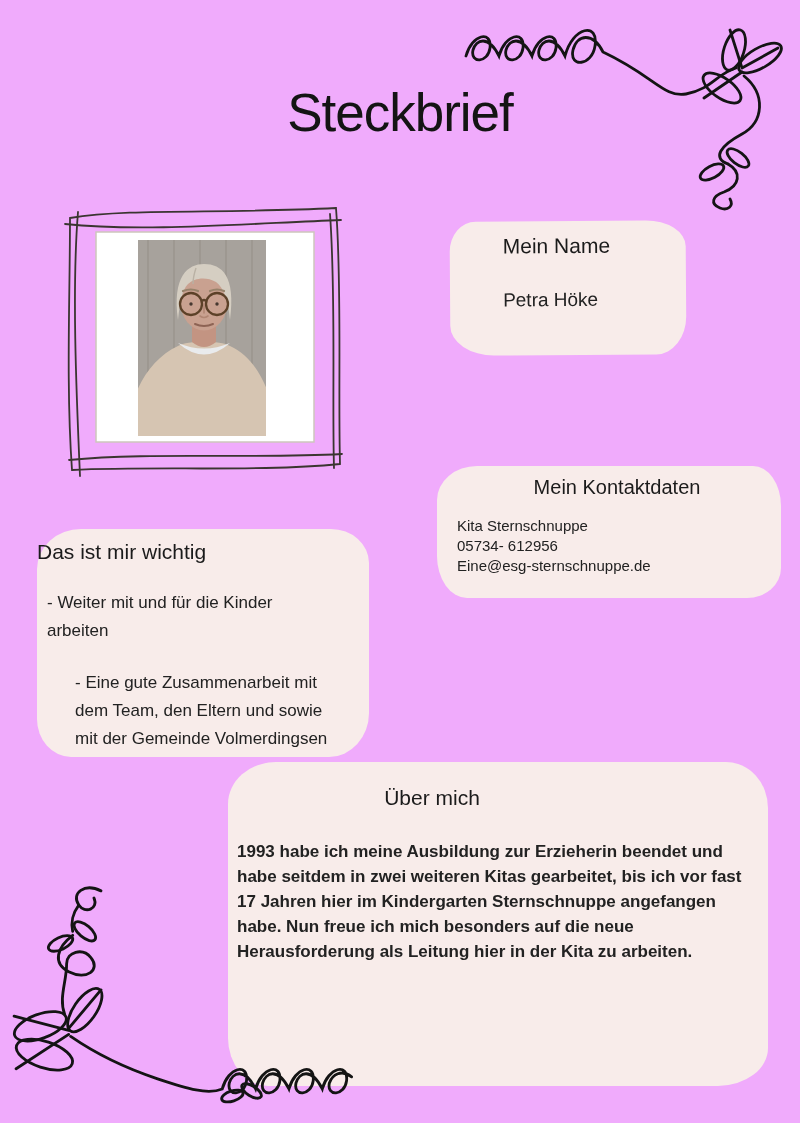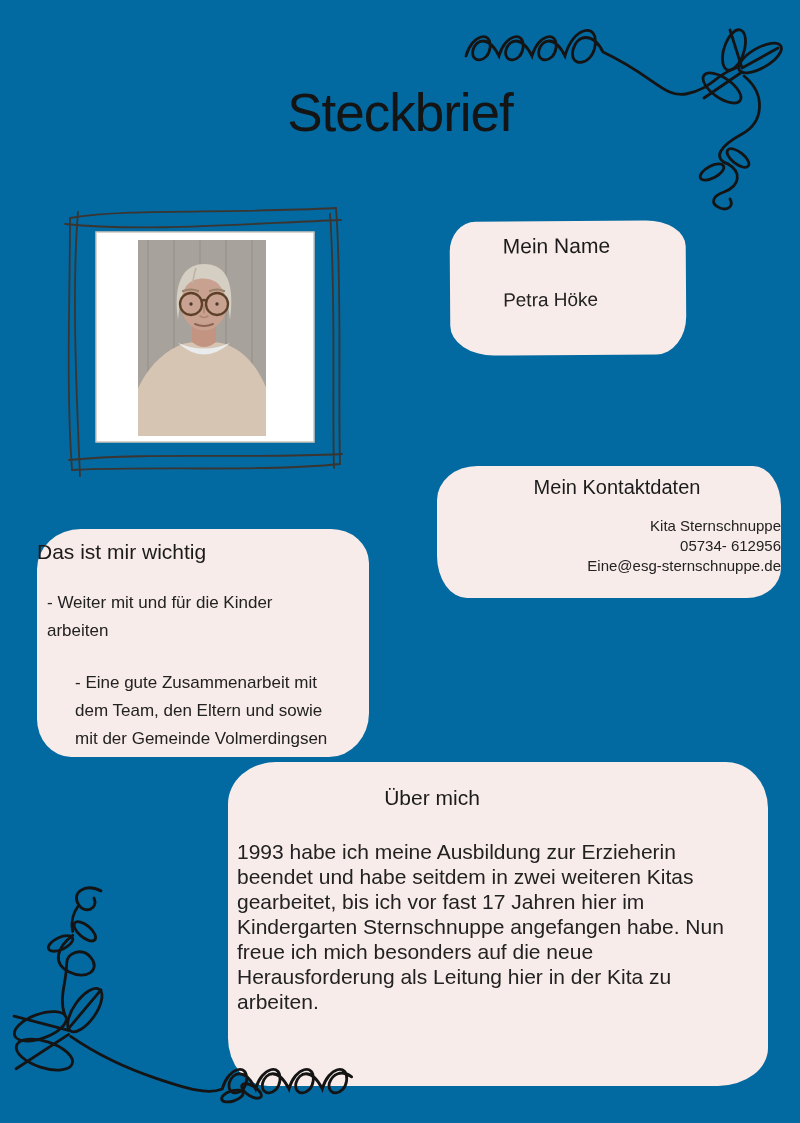--- a/index.html
+++ b/index.html
@@ -5,21 +5,21 @@
   :root{
     --blob:#f8ecea;
     --ink:#1e1e1e;
     --doodle:#141414;
   }
   html,body{margin:0;padding:0;background:#fff;}
   .page{
     position:relative;
     width:800px;height:1123px;
     margin:0 auto;
-    background:#0369a1;
+    background:#f0abfc;
     overflow:hidden;
     font-family:"Liberation Sans","DejaVu Sans",sans-serif;
     color:var(--ink);
   }
   .title{
     position:absolute;left:0;top:82px;width:800px;
     margin:0;text-align:center;
     font-size:53px;font-weight:400;letter-spacing:-1px;color:#141414;
   }
   .flourish{position:absolute;}
@@ -39,34 +39,34 @@
     border-radius:26px 40px 30px 44px / 30px 26px 38px 30px;
     transform:rotate(-.4deg);
   }
   .name-card h2{padding:13px 0 0 53px;font-size:21px;}
   .name-card .person-name{padding:31px 0 0 53px;font-size:19px;}
   .contact-card{
     left:437px;top:466px;width:344px;height:132px;
     border-radius:40px 28px 34px 30px / 34px 40px 30px 42px;
   }
   .contact-card h2{padding:10px 0 0 16px;text-align:center;font-size:20px;}
-  .contact-card .contact-lines{padding:17px 0 0 20px;font-size:15px;line-height:20px;text-align:right;}
+  .contact-card .contact-lines{padding:17px 0 0 20px;font-size:15px;line-height:20px;}
   .important-card{
     left:37px;top:529px;width:332px;height:228px;
     border-radius:44px 38px 40px 34px / 40px 34px 44px 38px;
   }
   .important-card h2{padding:11px 0 0 0;text-align:left;font-size:21px;}
   .important-card .important-items{padding:25px 36px 0 10px;font-size:17px;line-height:28px;}
   .important-card .important-items p + p{margin-top:24px;margin-left:28px;}
   .about-card{
     left:228px;top:762px;width:540px;height:324px;
     border-radius:48px 42px 50px 40px / 42px 46px 38px 48px;
   }
   .about-card h2{padding:24px 0 0 0;width:408px;text-align:center;font-size:21px;}
-  .about-card .about-text{margin-top:29px;padding:0 14px 0 9px;font-size:21px;line-height:25px;}
+  .about-card .about-text{margin-top:29px;padding:0 14px 0 9px;font-size:17px;line-height:25px;font-weight:bold;}
 </style>
 <title>Steckbrief</title></head>
 <body>
 
 <div class="page">
 
   <h1 class="title">Steckbrief</h1>
 
   <svg class="flourish flourish-tr" width="344" height="208" viewBox="0 0 340 208" aria-hidden="true">
     <g stroke-width="2.8" stroke-linecap="round">

